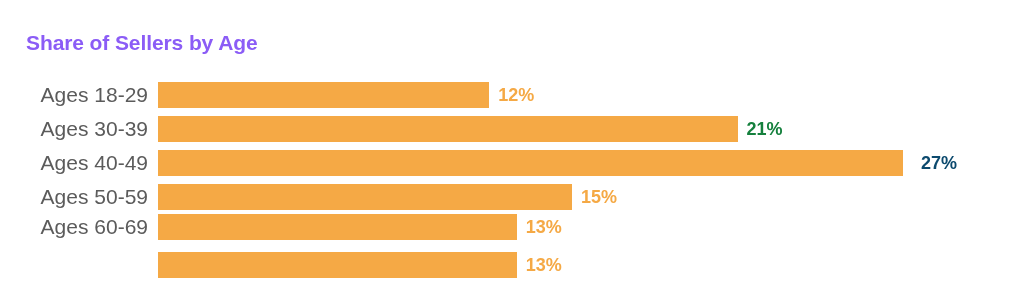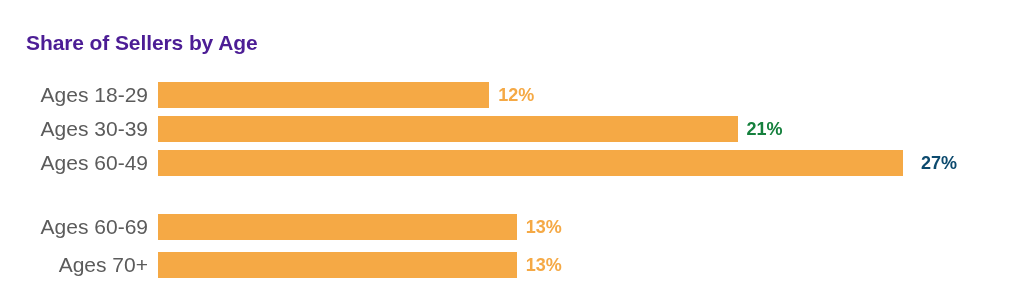--- a/index.html
+++ b/index.html
@@ -85,53 +85,59 @@
     font-weight: bold;
     color: #f5a945;
     white-space: nowrap;
   }
 </style>
 </head>
 <body>
 
 <div id="chart-root" style="background: rgb(255, 255, 255);">
 
-  <div id="chart-title" style="color: #4c1d95;">Share of Sellers by Age</div>
+  <div id="chart-title" style="color: #8b5cf6;">Share of Sellers by Age</div>
 
   <div id="plot-area">
       <div class="bar-row" style="top: 0px;">
         <div class="cat-label">Ages 18-29</div>
         <div class="bar-track">
           <div class="bar-fill" style="width: 331.2px; background: rgb(245, 169, 69);"></div>
           <div class="bar-value" style="left: 331.2px; color: rgb(245, 169, 69);">12%</div>
         </div>
       </div>
       <div class="bar-row" style="top: 34px; padding-left: 12px;">
         <div class="cat-label">Ages 30-39</div>
         <div class="bar-track">
           <div class="bar-fill" style="width: 579.6px; background: rgb(245, 169, 69);"></div>
           <div class="bar-value" style="left: 579.6px; color: #15803d;">21%</div>
         </div>
       </div>
       <div class="bar-row" style="top: 68px;">
-        <div class="cat-label">Ages 60-49</div>
+        <div class="cat-label">Ages 40-49</div>
         <div class="bar-track">
           <div class="bar-fill" style="width: 745.2px; background: rgb(245, 169, 69);"></div>
           <div class="bar-value" style="left: 754px; color: #0c4a6e;">27%</div>
+        </div>
+      </div>
+      <div class="bar-row" style="top: 102px;">
+        <div class="cat-label">Ages 50-59</div>
+        <div class="bar-track">
+          <div class="bar-fill" style="width: 414px; background: rgb(245, 169, 69);"></div>
+          <div class="bar-value" style="left: 414px; color: rgb(245, 169, 69);">15%</div>
         </div>
       </div>
       <div class="bar-row" style="top: 132px;">
         <div class="cat-label">Ages 60-69</div>
         <div class="bar-track">
           <div class="bar-fill" style="width: 358.8px; background: rgb(245, 169, 69);"></div>
           <div class="bar-value" style="left: 358.8px; color: rgb(245, 169, 69);">13%</div>
         </div>
       </div>
       <div class="bar-row" style="top: 170px;">
-        <div class="cat-label">Ages 70+</div>
         <div class="bar-track">
           <div class="bar-fill" style="width: 358.8px; background: rgb(245, 169, 69);"></div>
           <div class="bar-value" style="left: 358.8px; color: rgb(245, 169, 69);">13%</div>
         </div>
       </div>
     </div>
 
 </div>
 
 </body></html>

